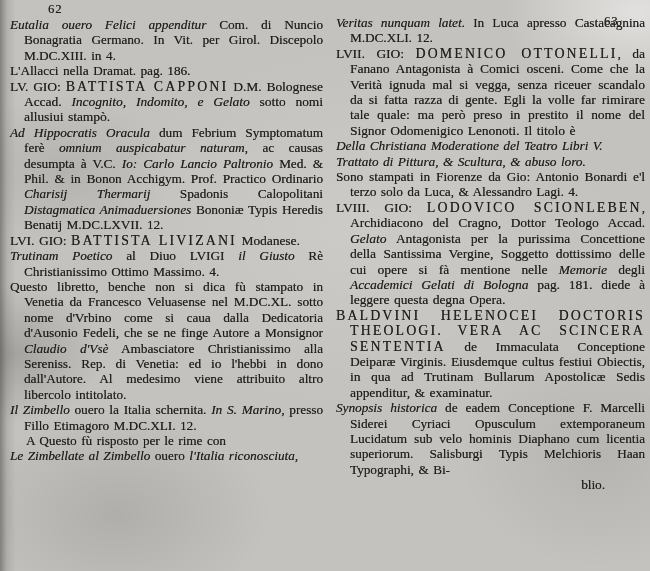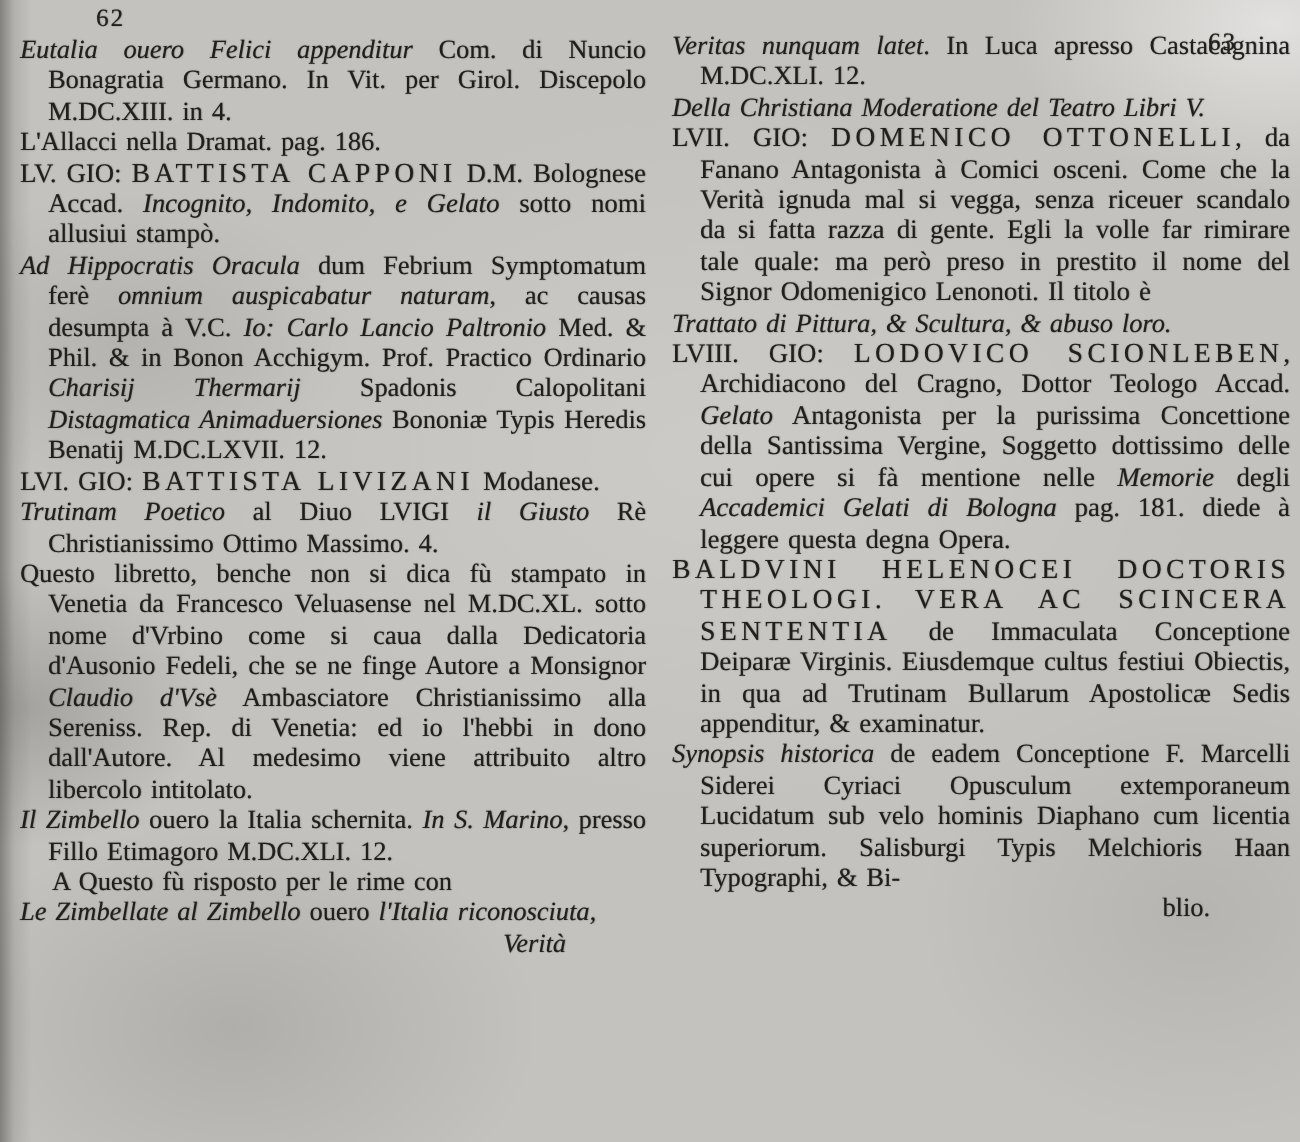--- a/index.html
+++ b/index.html
@@ -48,25 +48,25 @@
       <p class="para"><span class="it">Eutalia ouero Felici appenditur</span><span> Com. di Nuncio Bonagratia Germano. In Vit. per Girol. Discepolo M.DC.XIII. in 4.</span></p>
       <p class="para"><span>L'Allacci nella Dramat. pag. 186.</span></p>
       <p class="para head"><span>LV. GIO: </span><span class="sp">BATTISTA CAPPONI</span><span> D.M. Bolognese Accad. </span><span class="it">Incognito, Indomito, e Gelato</span><span> sotto nomi allusiui stampò.</span></p>
       <p class="para"><span class="it">Ad Hippocratis Oracula</span><span> dum Febrium Symptomatum ferè </span><span class="it">omnium auspicabatur naturam</span><span>, ac causas desumpta à V.C. </span><span class="it">Io: Carlo Lancio Paltronio</span><span> Med. &amp; Phil. &amp; in Bonon Acchigym. Prof. Practico Ordinario </span><span class="it">Charisij Thermarij</span><span> Spadonis Calopolitani </span><span class="it">Distagmatica Animaduersiones</span><span> Bononiæ Typis Heredis Benatij M.DC.LXVII. 12.</span></p>
       <p class="para head"><span>LVI. GIO: </span><span class="sp">BATTISTA LIVIZANI</span><span> Modanese.</span></p>
       <p class="para"><span class="it">Trutinam Poetico</span><span> al Diuo LVIGI </span><span class="it">il Giusto</span><span> Rè Christianissimo Ottimo Massimo. 4.</span></p>
       <p class="para"><span>Questo libretto, benche non si dica fù stampato in Venetia da Francesco Veluasense nel M.DC.XL. sotto nome d'Vrbino come si caua dalla Dedicatoria d'Ausonio Fedeli, che se ne finge Autore a Monsignor </span><span class="it">Claudio d'Vsè</span><span> Ambasciatore Christianissimo alla Sereniss. Rep. di Venetia: ed io l'hebbi in dono dall'Autore. Al medesimo viene attribuito altro libercolo intitolato.</span></p>
       <p class="para"><span class="it">Il Zimbello</span><span> ouero la Italia schernita. </span><span class="it">In S. Marino</span><span>, presso Fillo Etimagoro M.DC.XLI. 12.</span></p>
       <p class="para first-indent"><span>A Questo fù risposto per le rime con</span></p>
       <p class="para"><span class="it">Le Zimbellate al Zimbello</span><span> ouero </span><span class="it">l'Italia riconosciuta,</span></p>
-      <p class="para catchword"><span class="it">Verità</span></p>
     </div>
   <div class="col" id="col-right">
       <p class="para"><span class="it">Veritas nunquam latet</span><span>. In Luca apresso Castacagnina M.DC.XLI. 12.</span></p>
+      <p class="para head"><span>LVII. GIO: </span><span class="sp">DOMENICO OTTONELLI</span><span>, da Fanano Antagonista à Comici osceni. Come che la Verità ignuda mal si vegga, senza riceuer scandalo da si fatta razza di gente. Egli la volle far rimirare tale quale: ma però preso in prestito il nome del Signor Odomenigico Lenonoti. Il titolo è</span></p>
       <p class="para"><span class="it">Della Christiana Moderatione del Teatro Libri V.</span></p>
-      <p class="para head"><span>LVII. GIO: </span><span class="sp">DOMENICO OTTONELLI</span><span>, da Fanano Antagonista à Comici osceni. Come che la Verità ignuda mal si vegga, senza riceuer scandalo da si fatta razza di gente. Egli la volle far rimirare tale quale: ma però preso in prestito il nome del Signor Odomenigico Lenonoti. Il titolo è</span></p>
       <p class="para"><span class="it">Trattato di Pittura, &amp; Scultura, &amp; abuso loro.</span></p>
+      <p class="para"><span>Sono stampati in Fiorenze da Gio: Antonio Bonardi e'l terzo solo da Luca, &amp; Alessandro Lagi. 4.</span></p>
       <p class="para head"><span>LVIII. GIO: </span><span class="sp">LODOVICO SCIONLEBEN</span><span>, Archidiacono del Cragno, Dottor Teologo Accad. </span><span class="it">Gelato</span><span> Antagonista per la purissima Concettione della Santissima Vergine, Soggetto dottissimo delle cui opere si fà mentione nelle </span><span class="it">Memorie</span><span> degli </span><span class="it">Accademici Gelati di Bologna</span><span> pag. 181. diede à leggere questa degna Opera.</span></p>
       <p class="para head"><span class="sp">BALDVINI HELENOCEI DOCTORIS THEOLOGI.</span><span> </span><span class="sp">VERA AC SCINCERA SENTENTIA</span><span> de Immaculata Conceptione Deiparæ Virginis. Eiusdemque cultus festiui Obiectis, in qua ad Trutinam Bullarum Apostolicæ Sedis appenditur, &amp; examinatur.</span></p>
       <p class="para"><span class="it">Synopsis historica</span><span> de eadem Conceptione F. Marcelli Siderei Cyriaci Opusculum extemporaneum Lucidatum sub velo hominis Diaphano cum licentia superiorum. Salisburgi Typis Melchioris Haan Typographi, &amp; Bi-</span></p>
       <p class="para catchword"><span>blio.</span></p>
     </div>
 </div>
 
 </body></html>

